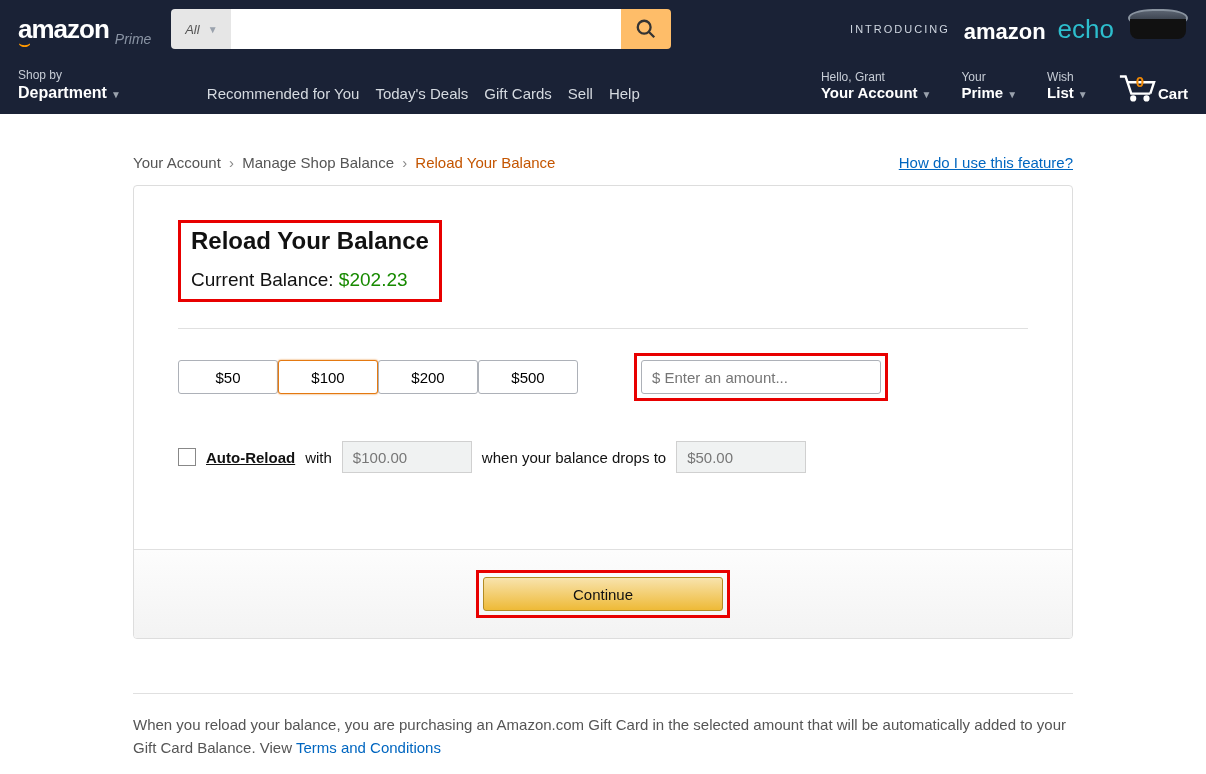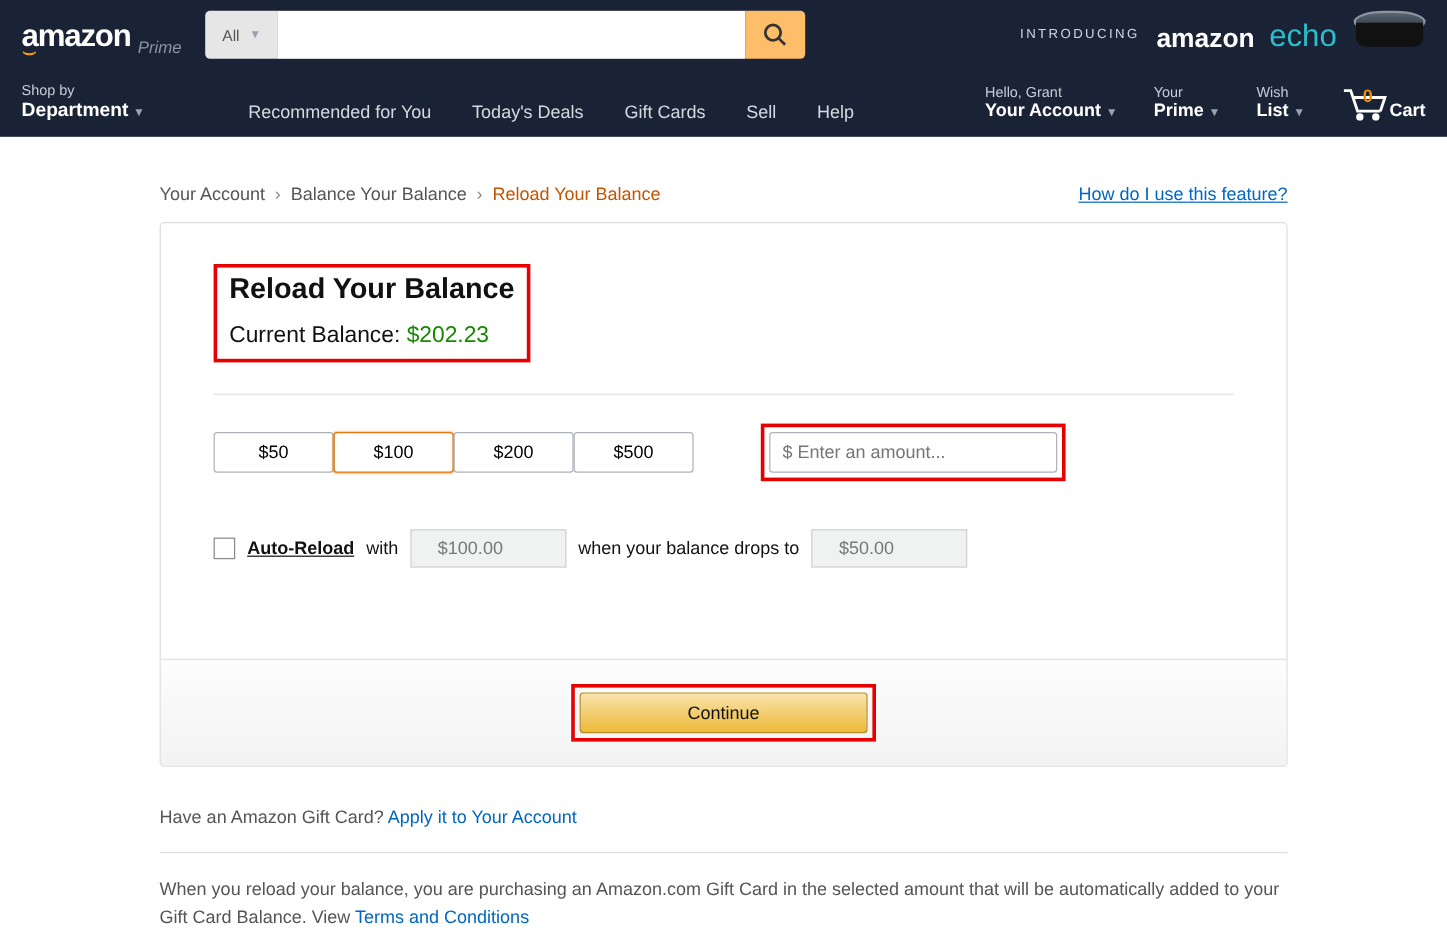--- a/index.html
+++ b/index.html
@@ -7,44 +7,44 @@
 
   
   .hdr { background: #1a2236; color: #fff; }
   .hdr-top { display: flex; align-items: center; height: 58px; padding: 0 18px; gap: 20px; }
   .logo { display:flex; align-items:flex-end; gap:2px; }
   .logo-main { font-weight:700; font-size:26px; color:#fff; letter-spacing:-1px; }
   .logo-arrow { color:#ff9900; font-size:20px; line-height:0; position:relative; top:-2px; }
   .logo-prime { color:#8a94a4; font-style:italic; font-size:14px; margin-left:4px; position:relative; top:2px; }
 
   .searchbar { display:flex; height:40px; width:500px; }
-  .search-all { background:#e6e6e6; color:#555; border:none; width:60px; font-size:13px; display:flex; align-items:center; justify-content:center; gap:4px; border-radius:4px 0 0 4px; cursor:pointer; }
+  .search-all { background:#e6e6e6; color:#555; border:none; width:60px; font-size:13px; display:flex; align-items:center; justify-content:center; gap:4px; border-radius:4px 0 0 4px; cursor:pointer;font-style:italic; }
   .search-input { flex:1; border:none; padding:0 10px; font-size:15px; }
   .search-btn { width:50px; background:#febd69; border:none; display:flex; align-items:center; justify-content:center; border-radius:0 4px 4px 0; cursor:pointer; }
   .search-btn svg { width:22px; height:22px; stroke:#333; stroke-width:2.5; fill:none; }
 
   .promo { display:flex; align-items:center; gap:14px; margin-left:auto; }
   .promo-intro { color:#cfd6e0; font-size:11px; letter-spacing:2px; }
   .promo-echo { display:flex; align-items:flex-end; gap:8px; }
   .promo-echo .amz { font-weight:700; font-size:22px; color:#fff; }
   .promo-echo .echo { font-size:26px; color:#2dbecd; font-weight:300; margin-left:4px; }
   .echo-device { width:60px; height:40px; }
   .echo-device .top { width:60px; height:18px; background:linear-gradient(#5a6370,#2b323d); border-radius:50%/60%; border:2px solid #8a94a0; }
   .echo-device .body { width:56px; height:20px; background:#111; margin:-8px auto 0; border-radius:0 0 8px 8px; }
 
   .hdr-bot { display:flex; align-items:flex-end; height:56px; padding:0 18px 12px; gap:26px; }
   .dept { line-height:1.2; cursor:pointer; }
   .dept-small { font-size:12px; color:#c7cdd6; }
   .dept-big { font-size:16px; font-weight:700; color:#fff; }
   .caret { font-size:10px; color:#9aa2ad; margin-left:4px; }
 
-  .navlinks { display:flex; gap:34px; margin-left:60px; }
+  .navlinks { display:flex; gap:16px; margin-left:60px; }
   .navlinks a { color:#d5dae0; text-decoration:none; font-size:15px; }
 
-  .acct-group { margin-left:auto; display:flex; gap:30px; align-items:center; }
+  .acct-group { margin-left:auto; display:flex; gap:30px; align-items:flex-end; }
   .acct { line-height:1.2; cursor:pointer; }
   .acct-small { font-size:12px; color:#c7cdd6; }
   .acct-big { font-size:15px; font-weight:700; color:#fff; }
 
   .cart { display:flex; align-items:flex-end; gap:4px; cursor:pointer; }
   .cart svg { width:38px; height:30px; stroke:#fff; stroke-width:2.5; fill:none; }
   .cart-cnt { color:#f08804; font-weight:700; font-size:15px; position:relative; left:-24px; top:-12px; }
   .cart-lbl { font-size:15px; font-weight:700; color:#fff; margin-left:-14px; }
 
   
@@ -67,21 +67,21 @@
   .choose-lbl { font-size:16px; font-weight:700; margin-bottom:14px; }
   .amount-row { display:flex; align-items:center; }
   .amt-btn { width:100px; height:34px; border:1px solid #adb1b8; background:#fff; border-radius:3px; font-size:15px; cursor:pointer; }
   .amt-btn.sel { border-color:#e47911; box-shadow:0 0 2px #e47911; }
   .custom-wrap { border:3px solid #e80000; padding:4px; margin-left:56px; }
   .custom-amt { width:240px; height:34px; border:1px solid #adb1b8; border-radius:3px; padding:0 10px; font-size:15px; color:#666; }
 
   .auto-row { display:flex; align-items:center; gap:10px; margin-top:40px; font-size:15px; }
   .chk { width:18px; height:18px; border:1px solid #888; background:#fff; cursor:pointer; }
   .auto-lbl { font-weight:700;text-decoration:underline; }
-  .gray-in { width:130px; height:32px; border:1px solid #d0d0d0; background:#f0f2f2; color:#777; padding:0 22px; font-size:15px; }
+  .gray-in { width:130px; height:32px; border:1px solid #d0d0d0; background:#f0f2f2; color:#777; padding:0 10px; font-size:15px; }
 
   .card-foot { background:linear-gradient(#fdfdfd,#f3f3f3); border-top:1px solid #e0e0e0; padding:20px; text-align:center;margin-top:46px; }
   .cont-wrap { border:3px solid #e80000; display:inline-block; padding:4px; }
   .cont-btn { width:240px; height:34px; background:linear-gradient(#f8e3ad,#eeba37); border:1px solid #b38b22; border-radius:3px; font-size:15px; color:#111; cursor:pointer; }
 
   .foot-links { display:flex; justify-content:space-between; margin:34px 0 20px; font-size:15px; color:#555; }
   .foot-links a { color:#0066c0; text-decoration:none; }
 
   .legal { font-size:15px; color:#555; border-top:1px solid #e0e0e0; padding-top:20px; line-height:1.5; }
   .legal a { color:#0066c0; text-decoration:none; }
@@ -166,21 +166,21 @@
     </div>
   </div>
 </div>
 
 <div class="main">
 
   <div class="crumbs">
     <div>
       <span>Your Account</span>
       <span class="sep">›</span>
-      <span>Balance Your Balance</span>
+      <span>Manage Shop Balance</span>
       <span class="sep">›</span>
       <span class="crumb-active">Reload Your Balance</span>
     </div>
     <a href="#" class="help-link">How do I use this feature?</a>
   </div>
 
   <div class="card">
     <div class="card-body">
 
       <div class="hl-red">
@@ -215,24 +215,20 @@
     </div>
 
     <div class="card-foot">
       <div class="cont-wrap">
         <button class="cont-btn">Continue</button>
       </div>
     </div>
   </div>
 
   <div class="foot-links">
-    <div>
-      <span>Have an Amazon Gift Card? </span>
-      <a href="#">Apply it to Your Account</a>
-    </div>
   </div>
 
   <div class="legal">
     <span>When you reload your balance, you are purchasing an Amazon.com Gift Card in the selected amount that will be automatically added to your Gift Card Balance. View </span>
     <a href="#">Terms and Conditions</a>
   </div>
 
 </div>
 
 </body></html>

